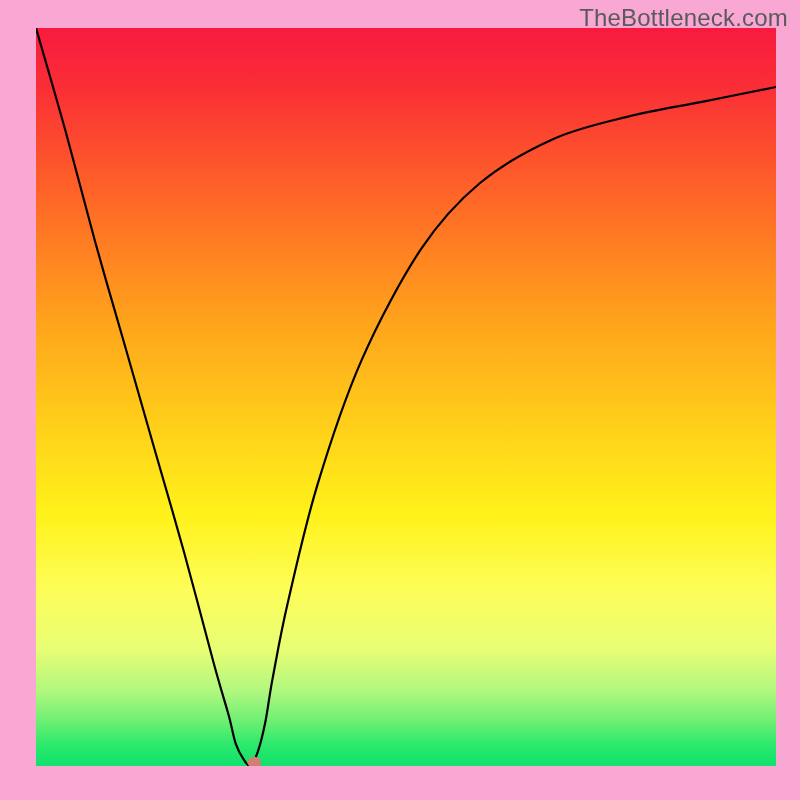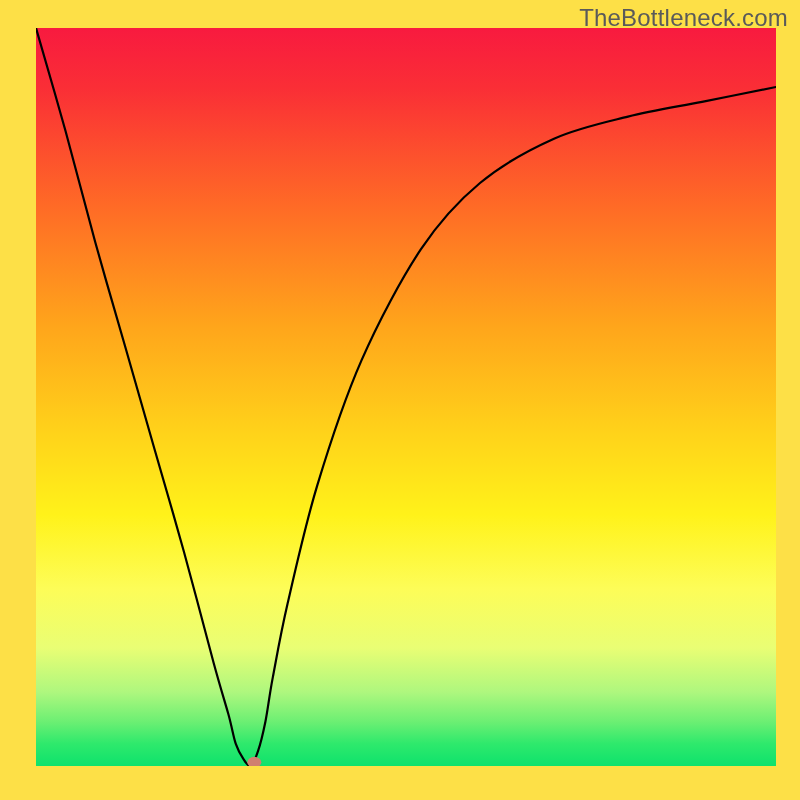--- a/index.html
+++ b/index.html
@@ -8,21 +8,21 @@
     width: 800px;
     height: 800px;
     background: #000;
     overflow: hidden;
     font-family: Arial, Helvetica, sans-serif;
   }
   .frame {
     position: relative;
     width: 800px;
     height: 800px;
-    background: #fde047;
+    background: #f9a8d4;
   }
   .watermark {
     position: absolute;
     top: 4px;
     right: 12px;
     color: #5a5a5a;
     font-size: 24px;
     font-weight: 400;
     letter-spacing: 0.2px;
     z-index: 5;

